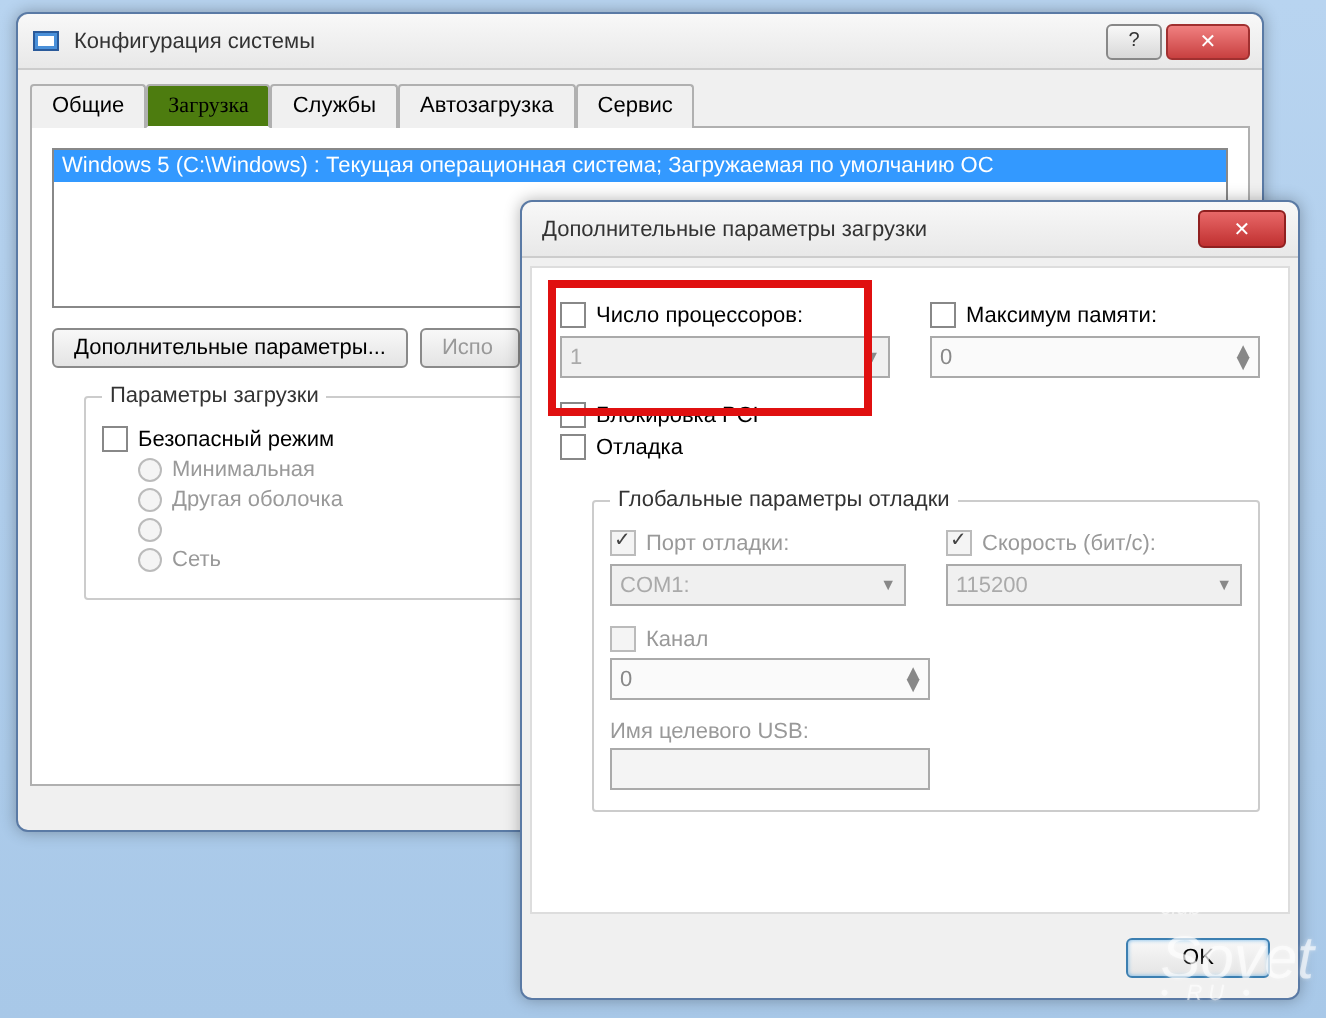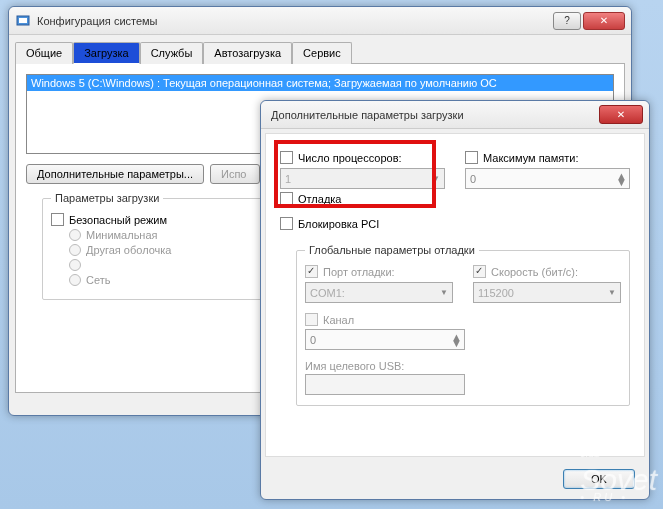--- a/index.html
+++ b/index.html
@@ -8,21 +8,21 @@
   .titlebar { height: 28px; background: linear-gradient(#f8f8f8, #e8e8e8); border-bottom: 1px solid #ccc; border-radius: 6px 6px 0 0; display: flex; align-items: center; padding: 0 6px; }
   .titlebar .icon { width: 16px; height: 16px; margin-right: 6px; display:flex; align-items:center; justify-content:center;}
   .titlebar .title { flex: 1; color: #333; }
   .winbtns { display: flex; gap: 2px; }
   .winbtn { width: 28px; height: 18px; border: 1px solid #888; border-radius: 3px; background: linear-gradient(#f8f8f8,#d8d8d8); display:flex; align-items:center; justify-content:center; font-size:10px; color:#333;}
   .winbtn.close { background: linear-gradient(#f08080,#c84040); border-color:#a03030; color:#fff; width:42px;}
   .winbtn.close2 { background: linear-gradient(#e86868,#c03030); border-color:#902020; color:#fff; width:44px; height:19px;}
   
   .tabs { display: flex; margin: 6px 6px 0 6px; }
   .tab { padding: 4px 10px; border: 1px solid #b0b0b0; background: #f0f0f0; border-bottom: none; margin-right: 0px; border-radius: 2px 2px 0 0; position:relative; top:1px;}
-  .tab.active { background: #1d4ed8; z-index: 2; border-bottom:1px solid #fff;}
+  .tab.active { background: #4d7c0f; z-index: 2; border-bottom:1px solid #fff;font-family:Liberation Serif, serif;}
   .tabpanel { background:#fff; border:1px solid #b0b0b0; margin: 0 6px 6px 6px; padding: 10px; min-height: 330px;}
   
   .listbox { border: 1px solid #888; background:#fff; height: 80px; }
   .listitem { background: #3399ff; color:#fff; padding: 2px 4px; }
   
   .btn { background: linear-gradient(#f8f8f8,#e4e4e4); border:1px solid #8a8a8a; border-radius:3px; padding: 3px 10px; }
   
   fieldset { border:1px solid #ccc; border-radius:2px; margin:8px 0 0 16px; padding:6px 8px 10px 8px;}
   legend { padding: 0 4px; color:#333;}
   
@@ -140,27 +140,27 @@
         <div class="spinner" style="margin-top:4px;">
           <span>0</span>
           <span class="spins">
               <span>▲</span>
               <span>▼</span>
             </span>
         </div>
       </div>
     </div>
 
+    <div class="chk" style="margin-top:12px;">
+      <span class="chkbox"></span>
+      <span>Блокировка PCI</span>
+    </div>
     <div class="chk">
       <span class="chkbox"></span>
       <span>Отладка</span>
-    </div>
-    <div class="chk" style="margin-top:12px;">
-      <span class="chkbox"></span>
-      <span>Блокировка PCI</span>
     </div>
 
     <fieldset style="margin-top:14px;">
       <legend>Глобальные параметры отладки</legend>
       <div style="display:flex; gap:20px;">
         <div style="flex:1;">
           <div class="chk">
             <span class="chkbox disabled checked"></span>
             <span style="color:#999;">Порт отладки:</span>
           </div>

